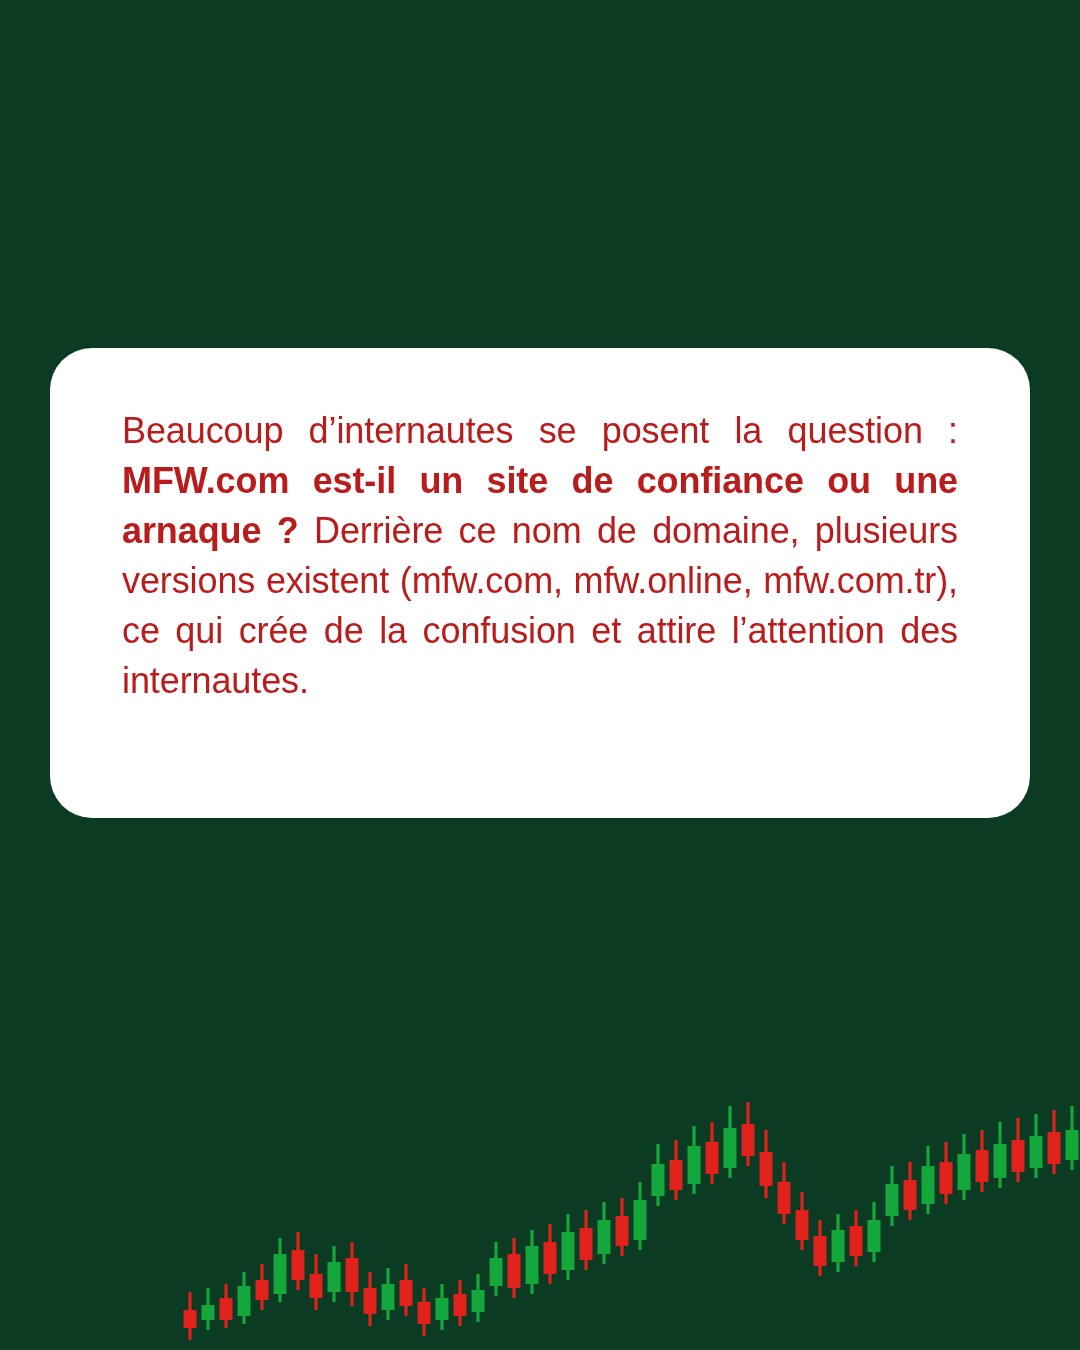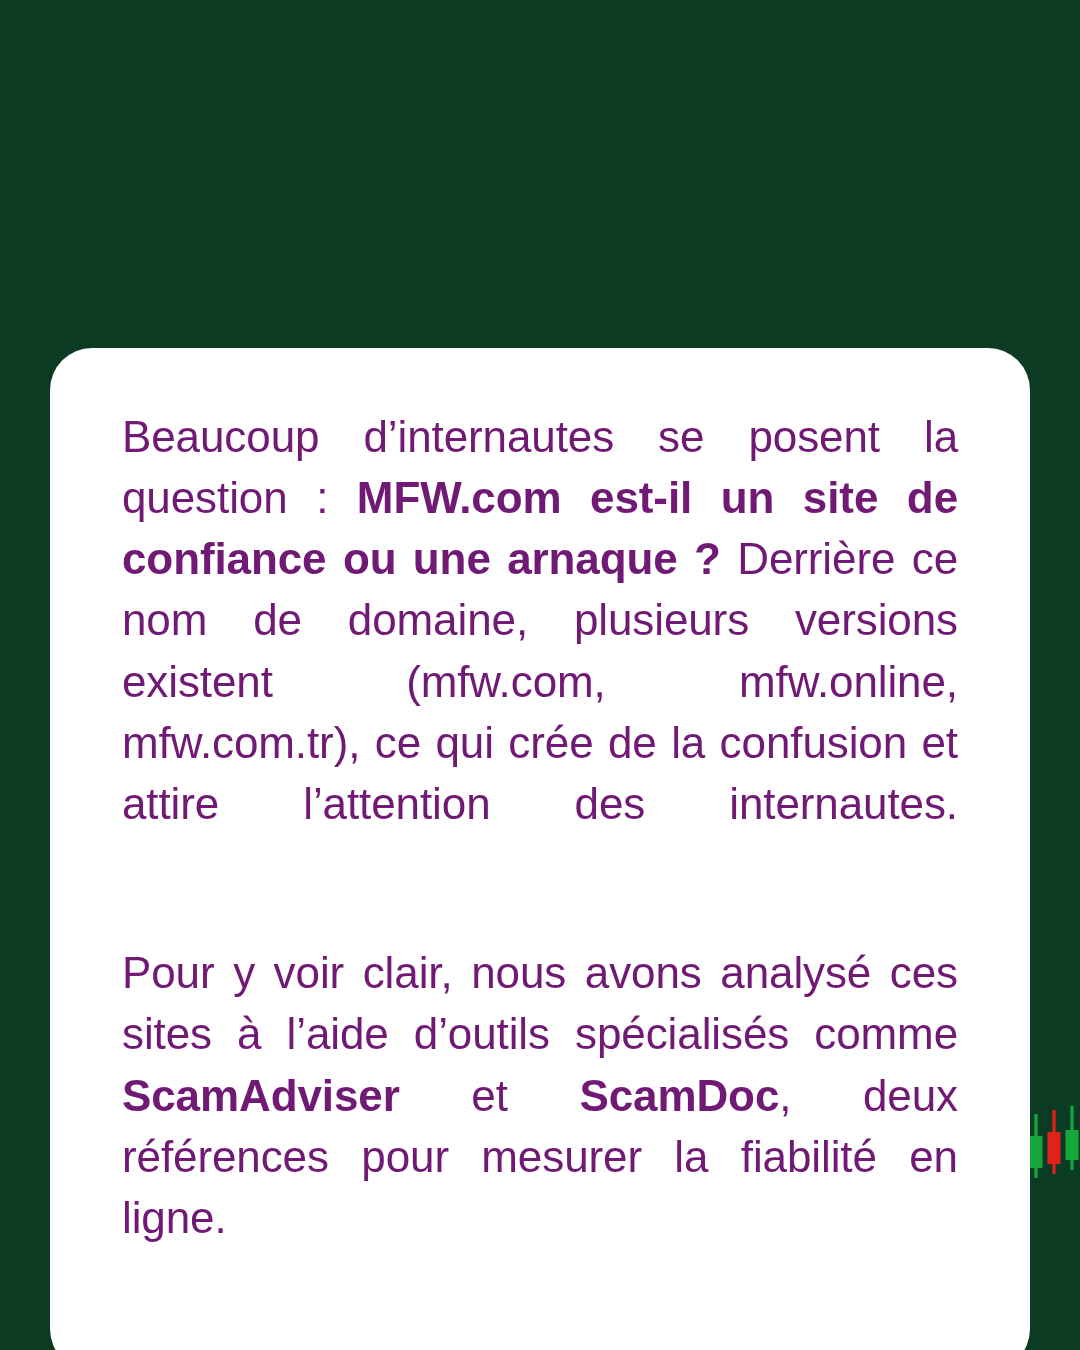--- a/index.html
+++ b/index.html
@@ -32,23 +32,23 @@
     left: 50px;
     top: 348px;
     width: 980px;
     background: #ffffff;
     border-radius: 42px;
     padding: 58px 72px 62px 72px;
     z-index: 3;
   }
 
   .paragraph {
-    font-size: 44px;
+    font-size: 36px;
     line-height: 1.39;
-    color: #701a75;
+    color: #b91c1c;
     text-align: justify;
     text-justify: inter-word;
     letter-spacing: -0.1px;
   }
 
   .paragraph + .paragraph {
     margin-top: 47px;
   }
 
   .paragraph b {
@@ -169,17 +169,14 @@
       <rect x="1065.50" y="100.00" width="13" height="30.00" fill="#14a83c"></rect>
     </g>
 </svg>
 
 <div id="text-card">
 
   <p class="paragraph">
     <span>Beaucoup d’internautes se posent la question : </span><b>MFW.com est-il un site de confiance ou une arnaque ?</b><span> Derrière ce nom de domaine, plusieurs versions existent (mfw.com, mfw.online, mfw.com.tr), ce qui crée de la confusion et attire l’attention des internautes.</span>
   </p>
 
-  <p class="paragraph">
-    <span>Pour y voir clair, nous avons analysé ces sites à l’aide d’outils spécialisés comme </span><b>ScamAdviser</b><span> et </span><b>ScamDoc</b><span>, deux références pour mesurer la fiabilité en ligne.</span>
-  </p>
 
 </div>
 
 </body></html>

